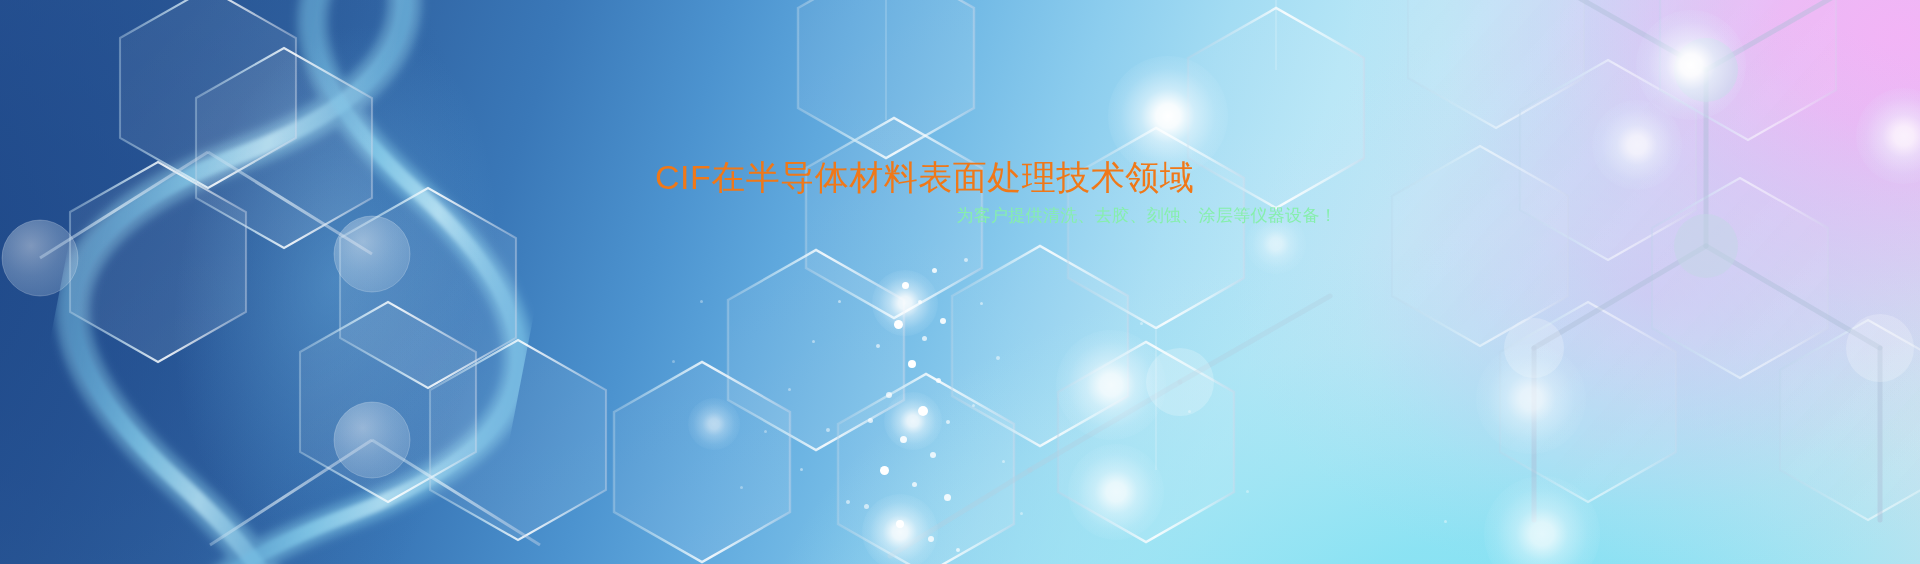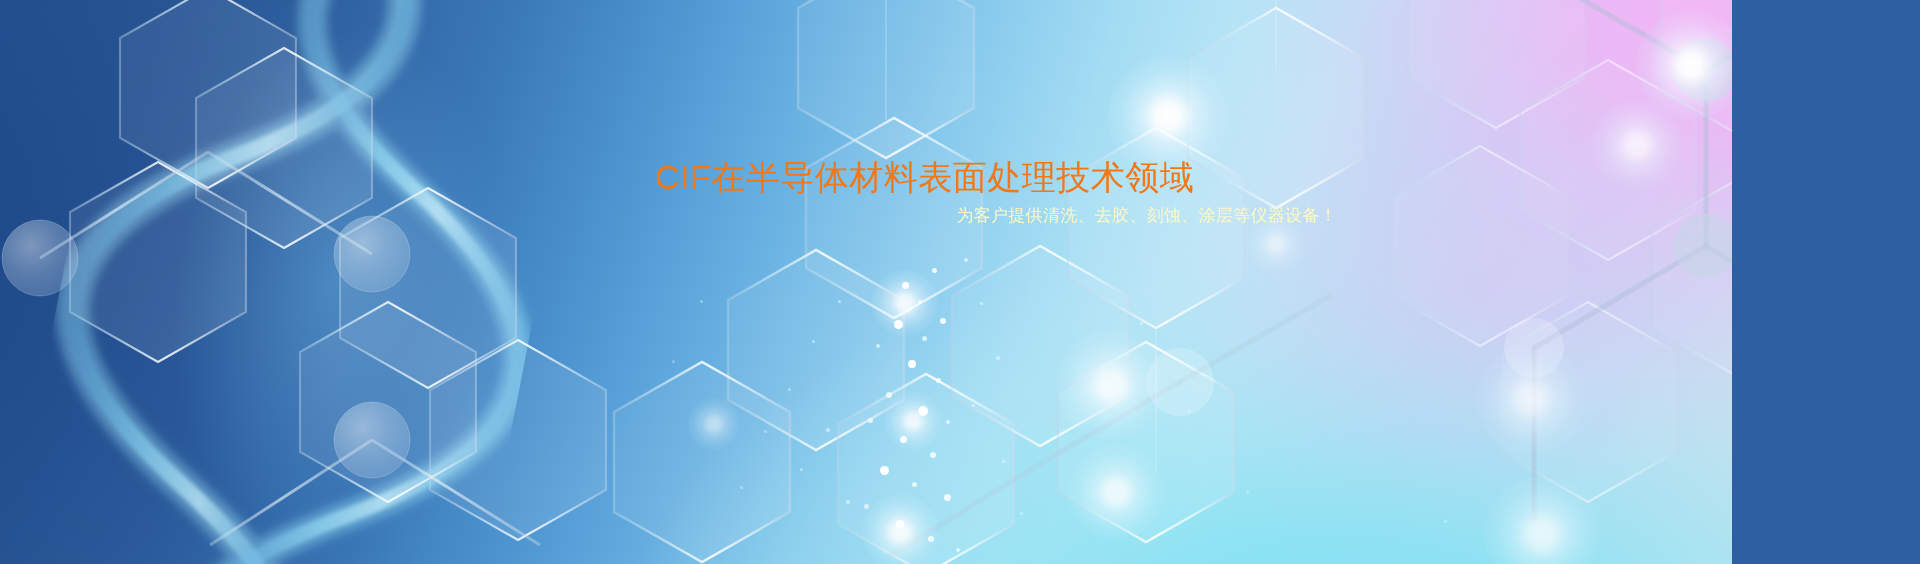--- a/index.html
+++ b/index.html
@@ -1,21 +1,21 @@
 <!DOCTYPE html>
 <html><head>
 <meta charset="utf-8">
 <style>
   * { margin:0; padding:0; box-sizing:border-box; }
   html,body { width:1920px; height:564px; overflow:hidden; background:#2e5fa3; }
   body { font-family:"Liberation Sans","DejaVu Sans",sans-serif; }
 
   #banner{
     position:relative;
-    width:1732px; height:564px;
+    width:1920px; height:564px;
     overflow:hidden;
   }
 
   
   .bg-base{
     position:absolute; inset:0;
     background:
       linear-gradient(107deg,
         #27508f 0%,
         #2a5795 9%,
@@ -133,21 +133,21 @@
     white-space:nowrap;
     line-height:1.25;
   }
   .subline{
     position:absolute;
     left:762px; top:204px;
     width:575px;
     text-align:right;
     font-size:17px;
     font-weight:400;
-    color:#fef9c3;
+    color:#86efac;
     white-space:nowrap;
     letter-spacing:0.3px;
   }
 </style>
 </head>
 <body>
 
 <div id="banner">
 
   <div class="bg-base"></div>

